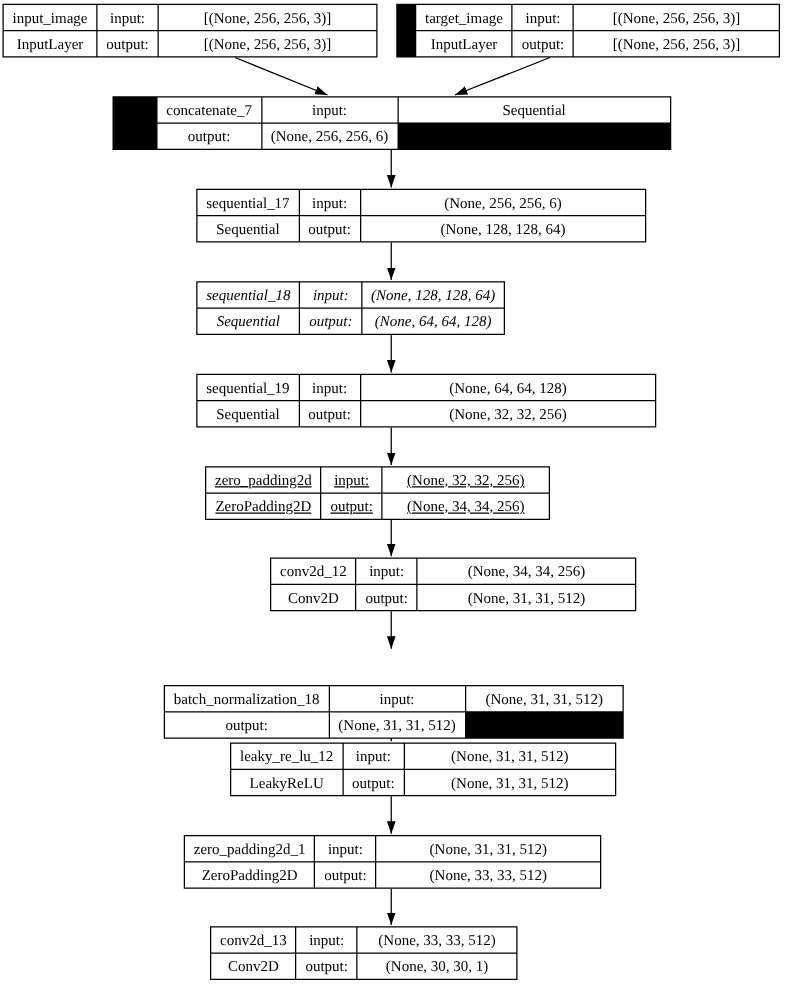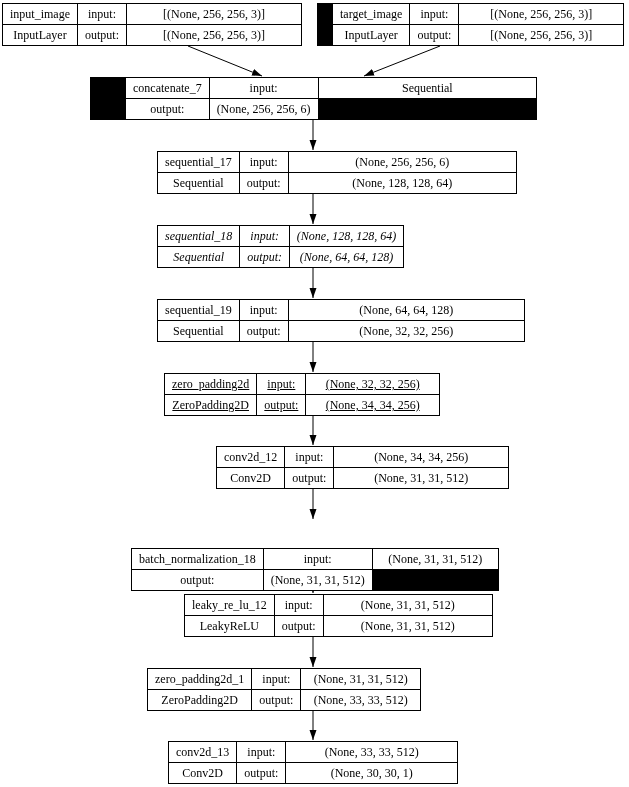--- a/index.html
+++ b/index.html
@@ -148,29 +148,29 @@
       <div class="cell">(None, 31, 31, 512)</div>
     </div>
     <div class="node" style="left: 160px; top: 594px; width: 309px; margin-left: 24px;">
       <div class="cell">leaky_re_lu_12</div>
       <div class="cell">input:</div>
       <div class="cell">(None, 31, 31, 512)</div>
       <div class="cell">LeakyReLU</div>
       <div class="cell">output:</div>
       <div class="cell">(None, 31, 31, 512)</div>
     </div>
-    <div class="node" style="left: 147px; top: 668px; width: 274px;">
+    <div class="node" style="left: 147px; top: 668px; width: 334px;">
       <div class="cell">zero_padding2d_1</div>
       <div class="cell">input:</div>
       <div class="cell">(None, 31, 31, 512)</div>
       <div class="cell">ZeroPadding2D</div>
       <div class="cell">output:</div>
       <div class="cell">(None, 33, 33, 512)</div>
     </div>
-    <div class="node" style="left: 168px; top: 741px; width: 290px;">
+    <div class="node" style="left: 168px; top: 741px; width: 246px;">
       <div class="cell">conv2d_13</div>
       <div class="cell">input:</div>
       <div class="cell">(None, 33, 33, 512)</div>
       <div class="cell">Conv2D</div>
       <div class="cell">output:</div>
       <div class="cell">(None, 30, 30, 1)</div>
     </div>
   </div>
 
 </body></html>

